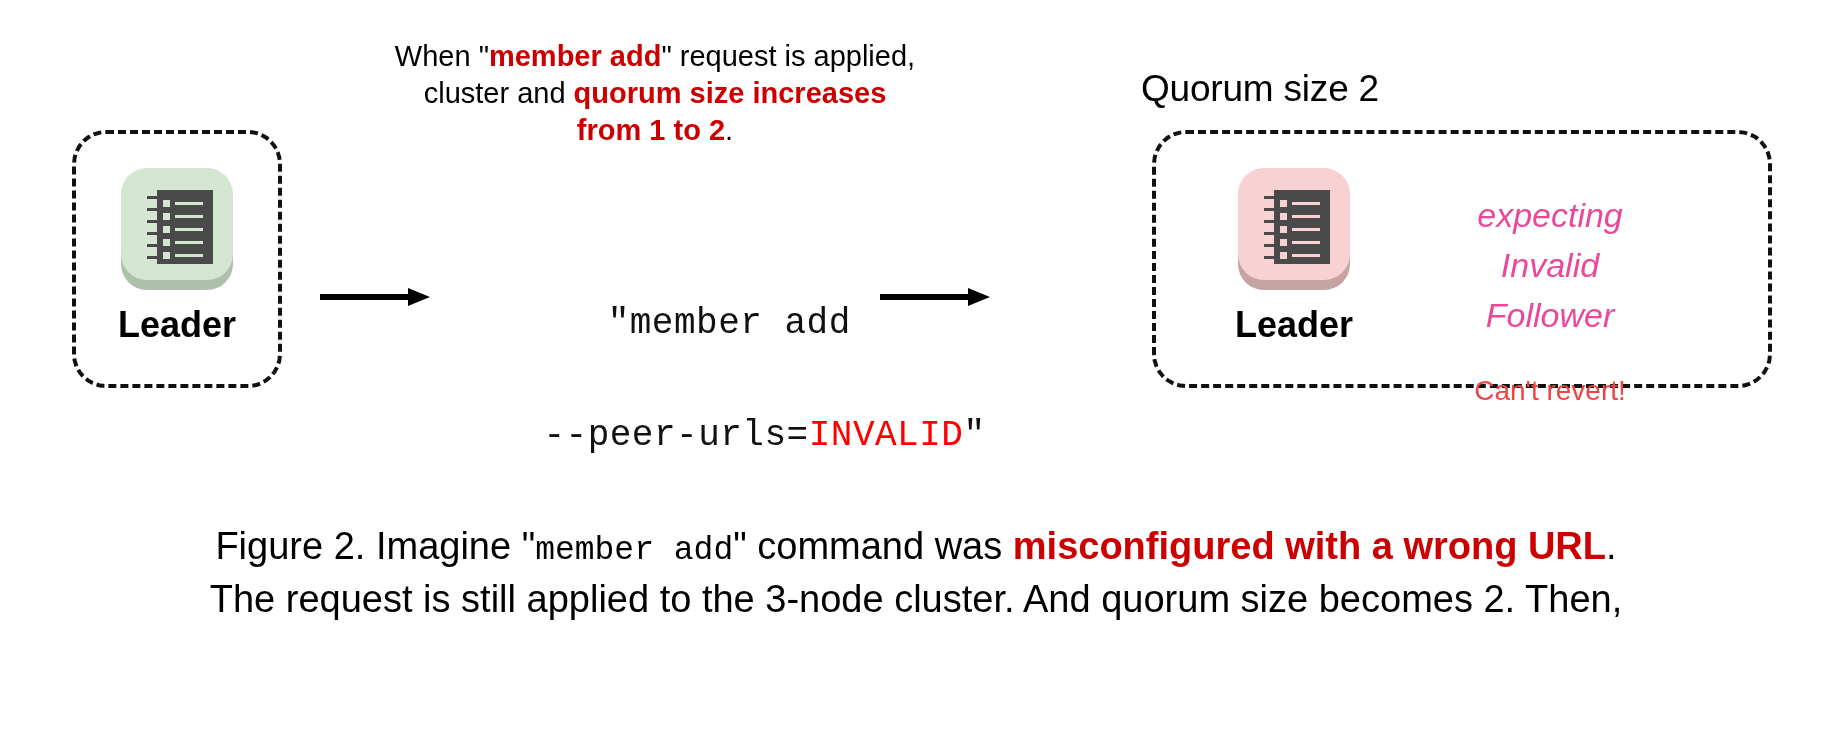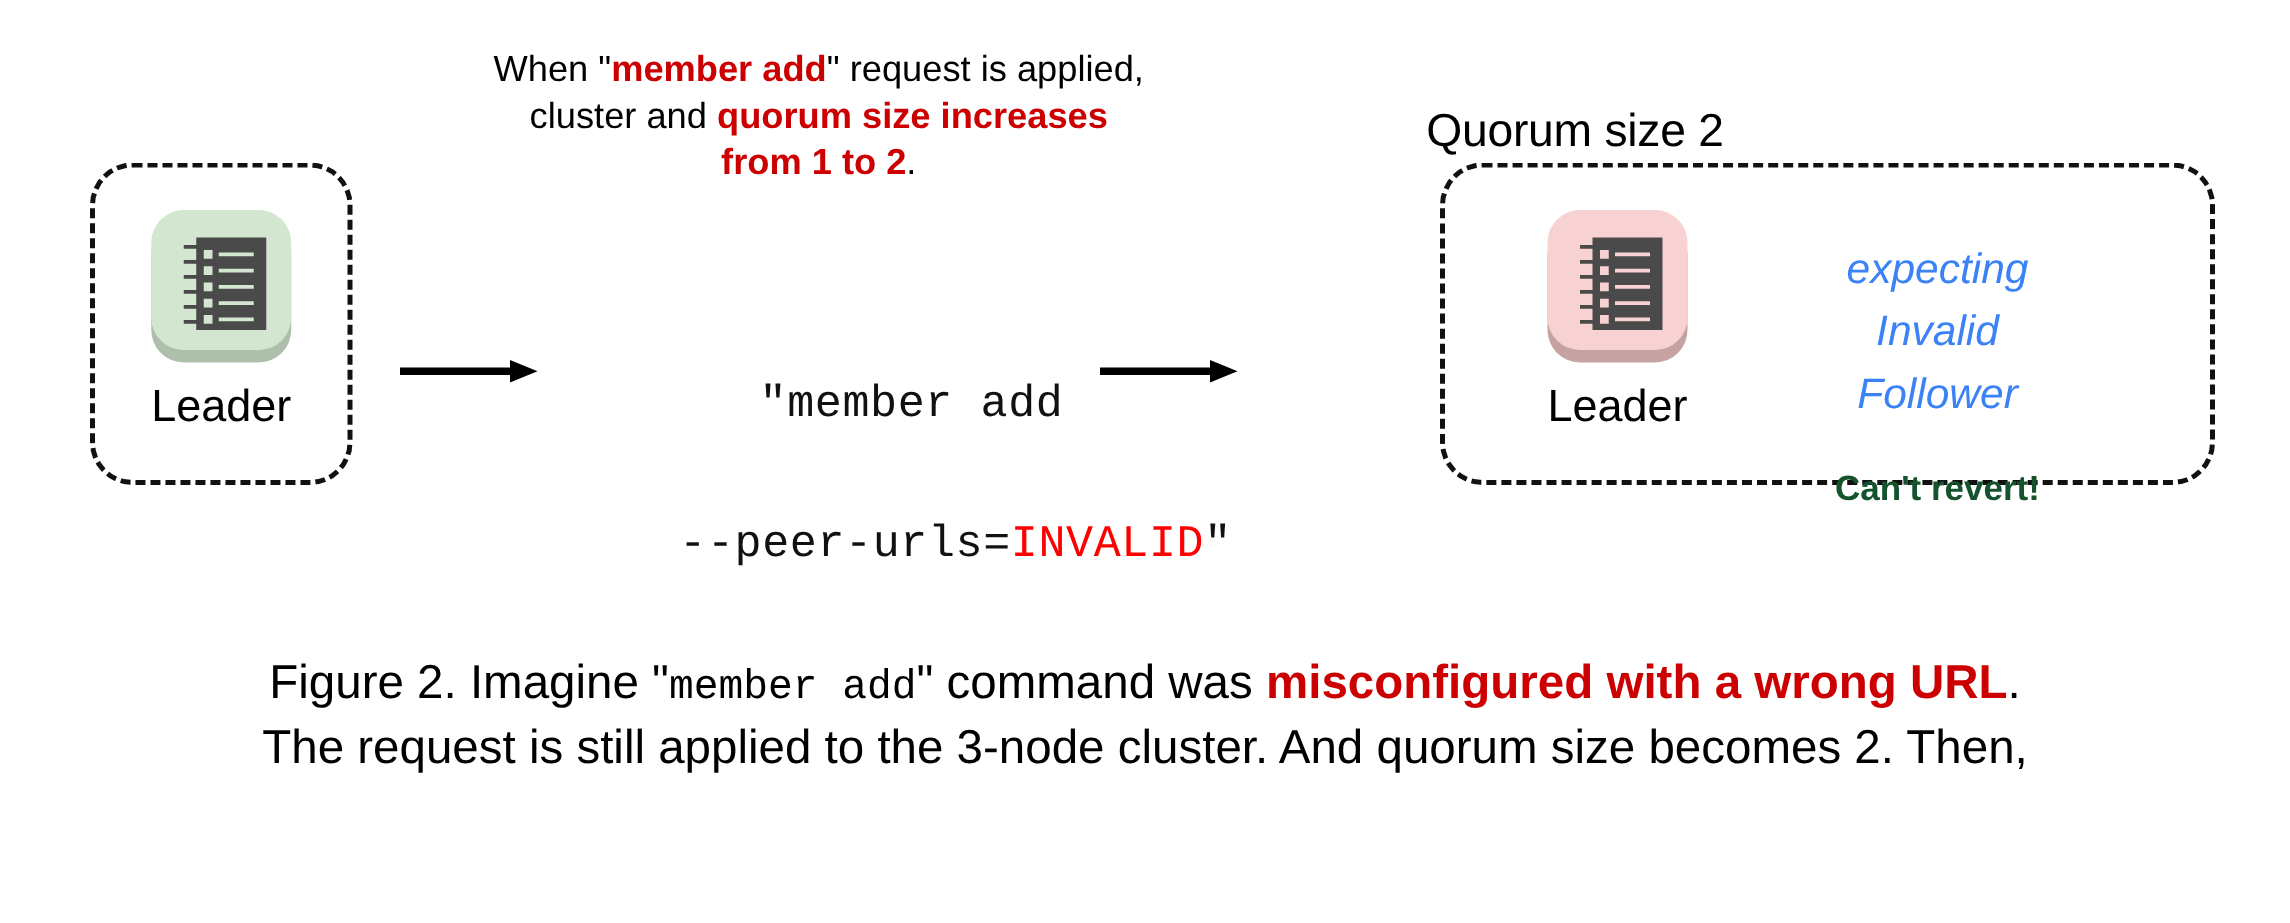--- a/index.html
+++ b/index.html
@@ -41,20 +41,21 @@
     border: 4px dashed #111111;
     border-radius: 34px;
     box-sizing: border-box;
     background: transparent;
   }
 
   
   .node {
     position: absolute;
     text-align: center;
+    font-weight: bold;
   }
   .node-icon-wrap {
     position: relative;
     width: 124px;
     height: 136px;
     margin: 0 auto;
   }
   
   .node-shadow {
     position: absolute;
@@ -163,29 +164,29 @@
   }
   .cmd-invalid { color: #ff0000; }
 
   
   .status-text {
     position: absolute;
     text-align: center;
     font-size: 34px;
     line-height: 50px;
     font-style: italic;
-    color: #3b82f6;
+    color: #ec4899;
     white-space: nowrap;
   }
   .cant-revert {
     position: absolute;
     text-align: center;
     font-size: 28px;
-    font-weight: bold;
-    color: #14532d;
+    font-weight: normal;
+    color: #ef4444;
     white-space: nowrap;
   }
 
   
   .caption {
     position: absolute;
     left: 0;
     width: 1832px;
     text-align: center;
     font-family: "Liberation Sans Narrow", "Liberation Sans", sans-serif;
@@ -255,21 +256,21 @@
   <div class="command" style="left:455px; top:240px; width:460px;">
     <span>"member add</span><br>
     <span>--peer-urls=</span><span class="cmd-invalid">INVALID</span><span>"</span>
   </div>
 
   <div class="arrow" style="left:880px; top:288px; width:110px;">
     <div class="shaft" style="width:88px;"></div>
     <div class="head" style="left:88px;"></div>
   </div>
 
-  <div class="cluster-title abs" style="left:1110px; top:84px; width:300px;">Quorum size 2</div>
+  <div class="cluster-title abs" style="left:1110px; top:68px; width:300px;">Quorum size 2</div>
 
   <div class="cluster-box abs" style="left:1152px; top:130px; width:620px; height:258px;"></div>
 
   <div class="node" style="left:1232px; top:160px; width:124px;">
     <div class="node-icon-wrap">
       <div class="node-shadow" style="background:#c6a3a3;"></div>
       <div class="node-tile" style="background:#f8d2d2;">
         <div class="ledger">
           <div class="ledger-body"></div>
           <div class="ledger-ring" style="top:6px;"></div>

